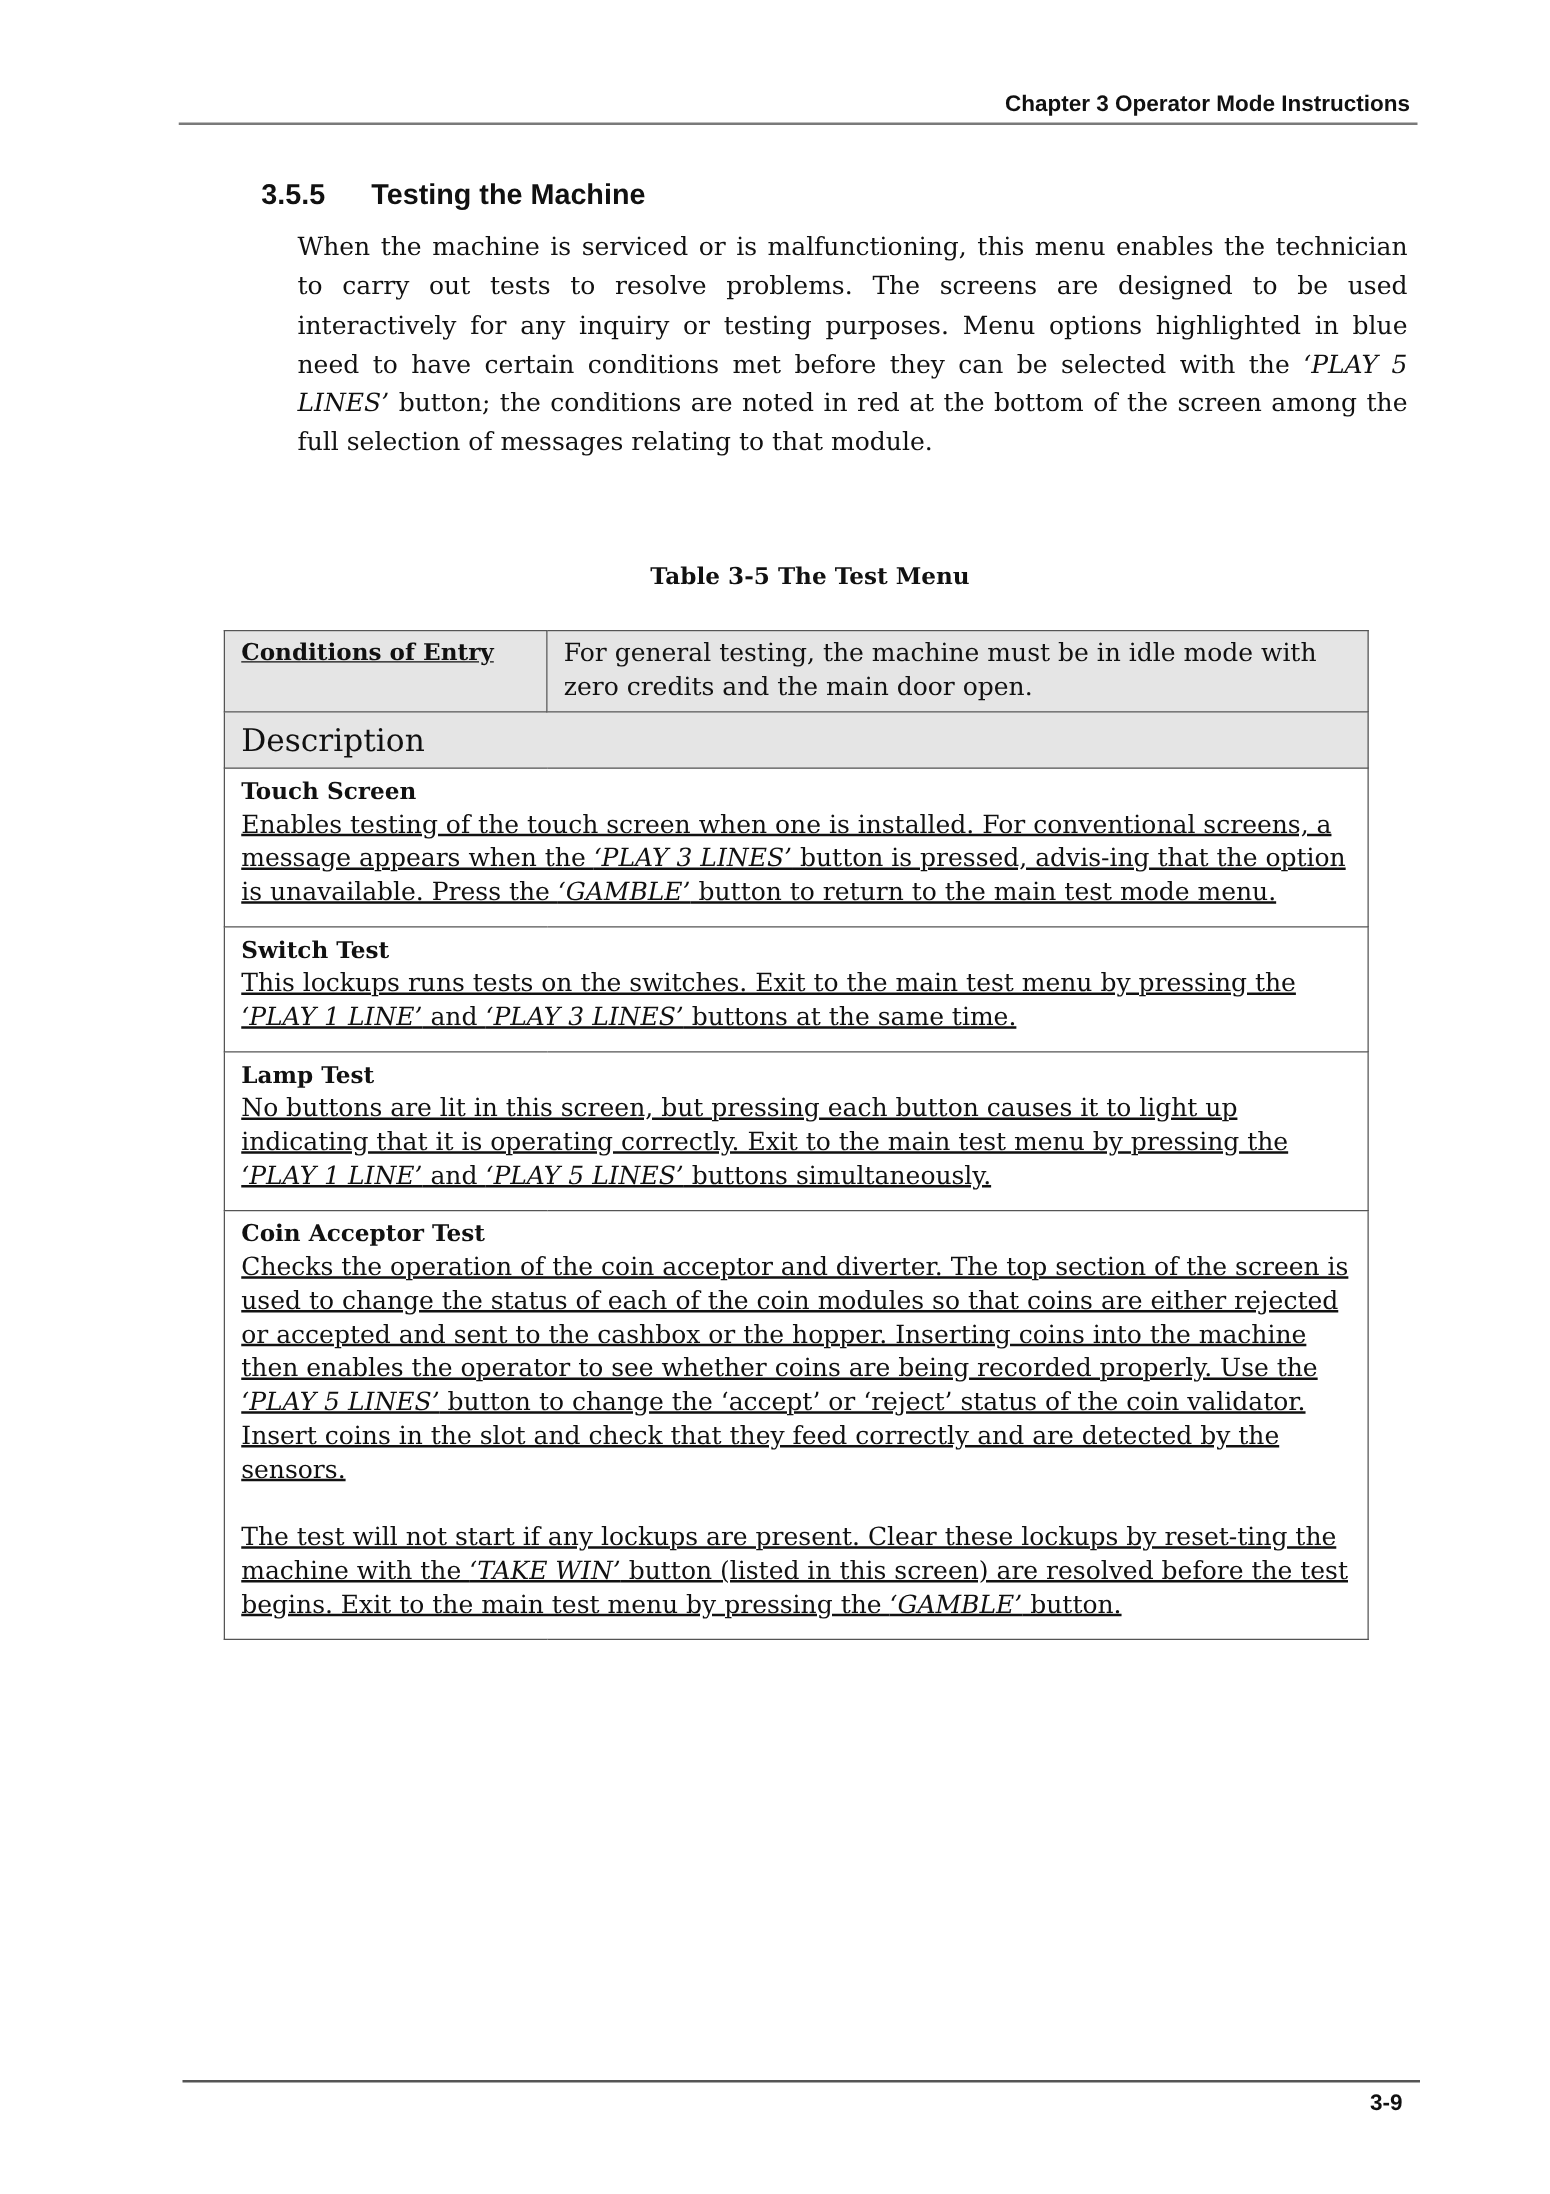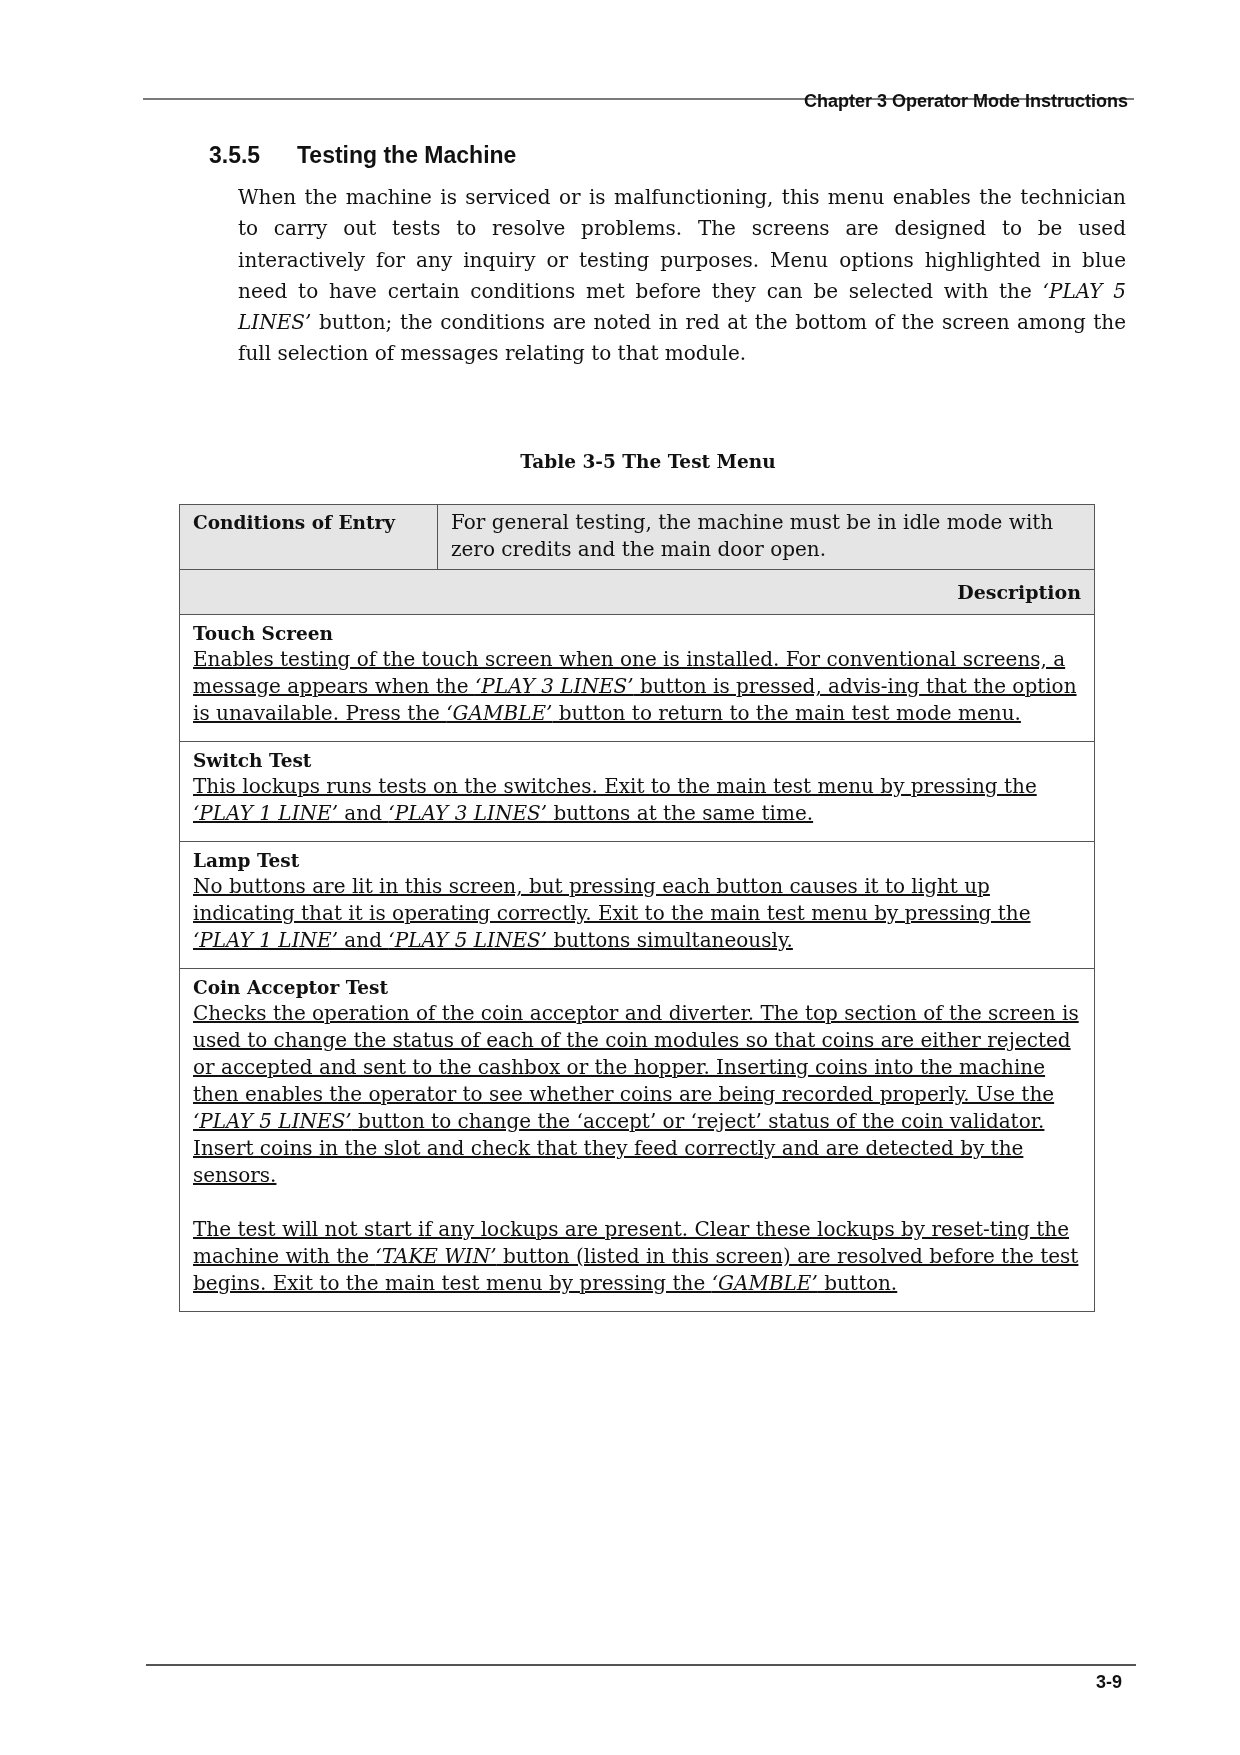--- a/index.html
+++ b/index.html
@@ -5,21 +5,21 @@
   html, body { margin: 0; padding: 0; background: #ffffff; }
   body { width: 1240px; height: 1755px; position: relative; overflow: hidden; color: #111; }
   .serif { font-family: "DejaVu Serif", "Liberation Serif", serif; }
   .sans { font-family: "Liberation Sans", "DejaVu Sans", sans-serif; }
 
   .page-header {
     position: absolute; left: 143px; top: 70px; width: 991px; height: 28px;
     border-bottom: 2px solid #7a7a7a;
   }
   .page-header .title {
-    position: absolute; right: 6px; top: 21px; font-size: 18px; font-weight: bold; color: #111;
+    position: absolute; right: 6px; top: 3px; font-size: 18px; font-weight: bold; color: #111;
   }
 
   .section-heading {
     position: absolute; left: 209px; top: 142px; font-size: 23px; font-weight: bold; color: #111;
   }
   .section-heading .num { display: inline-block; width: 88px; }
 
   .intro {
     position: absolute; left: 238px; top: 182px; width: 888px;
     font-size: 20px; line-height: 31.3px; text-align: justify; color: #111;
@@ -29,22 +29,22 @@
     position: absolute; left: 0; width: 1240px; top: 451px; text-align: center;
     font-size: 18.5px; font-weight: bold; padding-left: 28px;
   }
 
   .spec-table {
     position: absolute; left: 179px; top: 504px; width: 916px;
     border-collapse: collapse; font-size: 20px; line-height: 27px;
   }
   .spec-table td { border: 1.5px solid #555; vertical-align: top; padding: 4px 13px 6px 13px; }
   .spec-table .shaded { background: #e5e5e5; }
-  .spec-table .label { width: 231px; font-weight: bold; font-size: 18.5px; }
-  .spec-table .desc-head { text-align: right; font-weight: bold; font-size: 19px; padding: 9px 13px 8px; }
+  .spec-table .label { width: 231px; font-weight: bold; font-size: 18.5px; text-decoration: underline; }
+  .spec-table .desc-head { text-align: left; font-weight: normal; font-size: 25px; padding: 9px 13px 8px; }
   .spec-table .entry { padding: 7px 13px 14px 13px; margin-top: 32px; }
   .entry-title { font-weight: bold; font-size: 18.5px; line-height: 24px; display: block; }
   .entry-body { display: block; text-align: left; text-decoration: underline; }
   .entry-body + .entry-body { margin-top: 27px; }
   .em { font-style: italic; }
 
   .page-footer {
     position: absolute; left: 146px; top: 1664px; width: 990px; height: 2px; background: #555;
   }
   .page-number {

